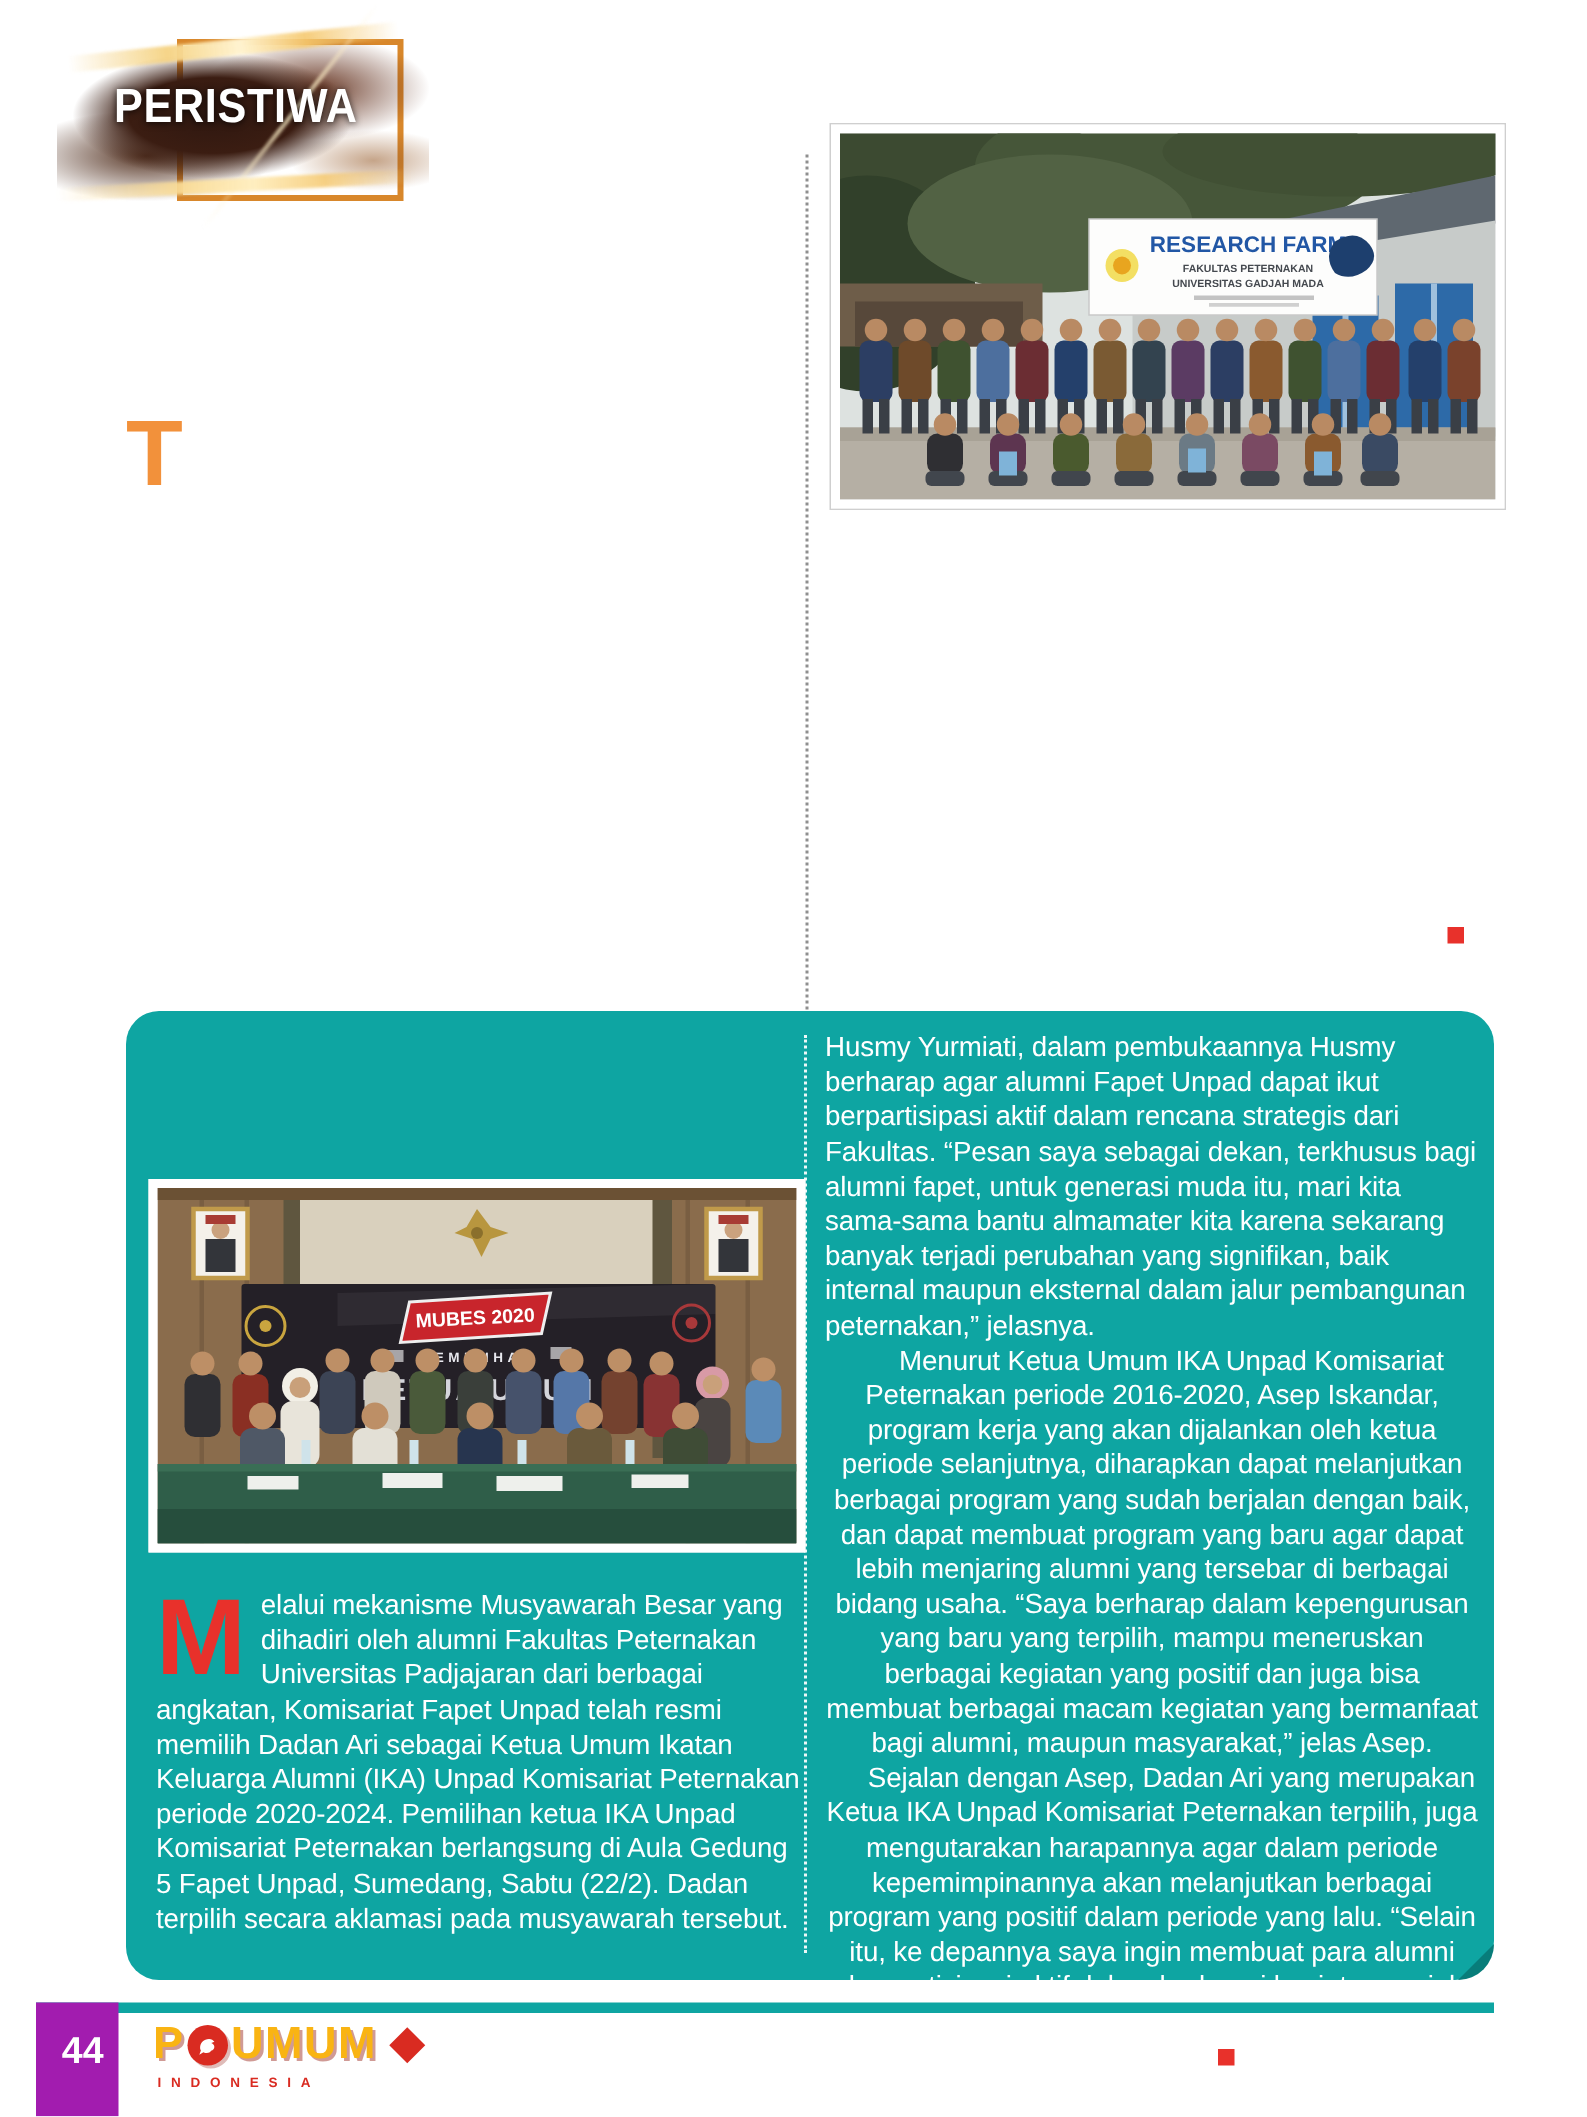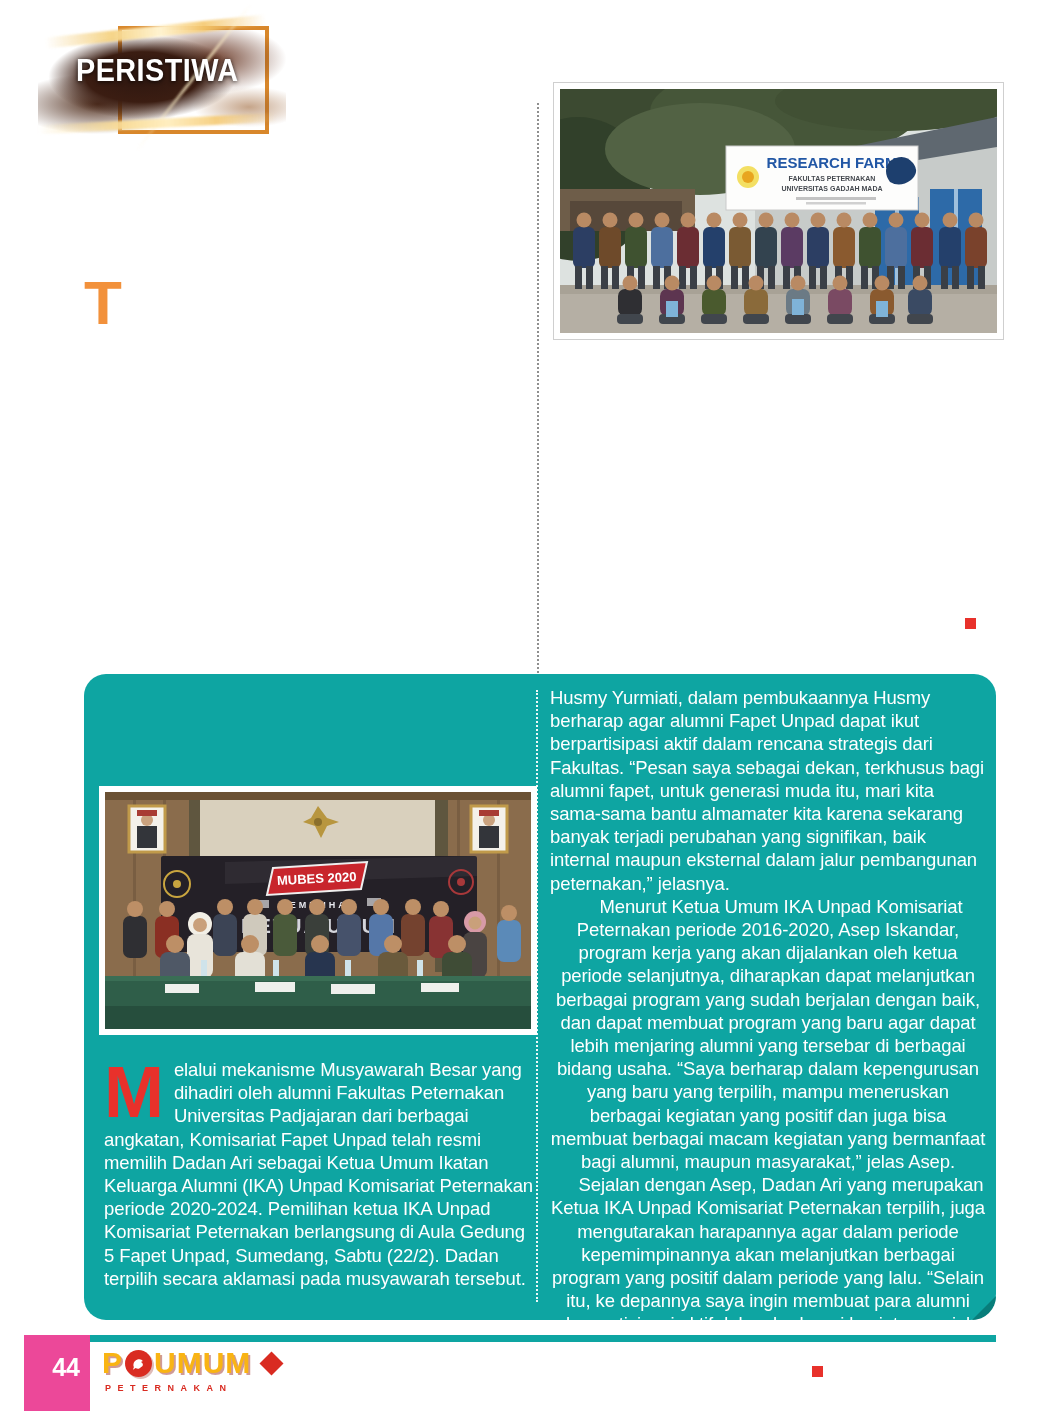--- a/index.html
+++ b/index.html
@@ -61,21 +61,21 @@
   .indent{text-indent:26px;text-align:center;}
   .dropcap-m{float:left;font-size:72px;line-height:56px;font-weight:bold;color:#E8312B;
     margin:6px 10px 2px 0;}
   .end-square{display:inline-block;width:11px;height:11px;background:#E8312B;margin:0 6px 0 8px;}
   .author{font-size:16px;font-style:italic;}
   .corner-fold{position:absolute;right:0;bottom:0;width:0;height:0;
     border-left:24px solid transparent;border-bottom:24px solid #087d7a;border-bottom-right-radius:26px;}
 
   
   .footer-strip{position:absolute;left:0;top:1335px;width:972px;height:7px;background:#0EA5A2;}
-  .footer-pagebox{position:absolute;left:0;top:1335px;width:66px;height:76px;background:#ec4899;}
+  .footer-pagebox{position:absolute;left:0;top:1335px;width:55px;height:76px;background:#a21caf;}
   .footer-pagebox span{position:absolute;right:10px;top:18px;color:#fff;font-size:25px;font-weight:bold;}
   .logo{position:absolute;left:78px;top:1346px;}
   .logo-line{display:flex;align-items:center;}
   .lg{font-size:30px;font-weight:bold;color:#F9B413;letter-spacing:1px;
     text-shadow:2px 2px 0 rgba(150,30,20,.45);}
   .logo-o{width:27px;height:27px;border-radius:50%;background:#D92B21;display:inline-flex;
     align-items:center;justify-content:center;margin:0 2px;box-shadow:2px 2px 0 rgba(150,30,20,.3);}
   .diamond{width:17px;height:17px;background:#D92B21;transform:rotate(45deg);margin-left:12px;}
   .logo-sub{font-size:9px;color:#D92B21;font-weight:bold;letter-spacing:6.5px;margin:3px 0 0 3px;}
 </style>
@@ -279,16 +279,16 @@
     <div class="logo-line">
       <span class="lg">P</span>
       <span class="logo-o">
         <svg width="17" height="17" viewBox="0 0 20 20">
             <path d="M4 12c0-4.2 3-7 7-7 2 0 3.2 1 4.2 2.2l-2.4 1c3.2 1.2 3.2 5.2-.2 6.2-1 2-4 2.2-6 1l-3.2 2 1.2-3.2C4.2 13.4 4 13 4 12z" fill="#fff"></path>
           </svg>
       </span>
       <span class="lg">UMUM</span>
       <span class="diamond"></span>
     </div>
-    <div class="logo-sub">PETERNAKAN</div>
+    <div class="logo-sub">INDONESIA</div>
   </div>
 
 </div>
 
 </body></html>

